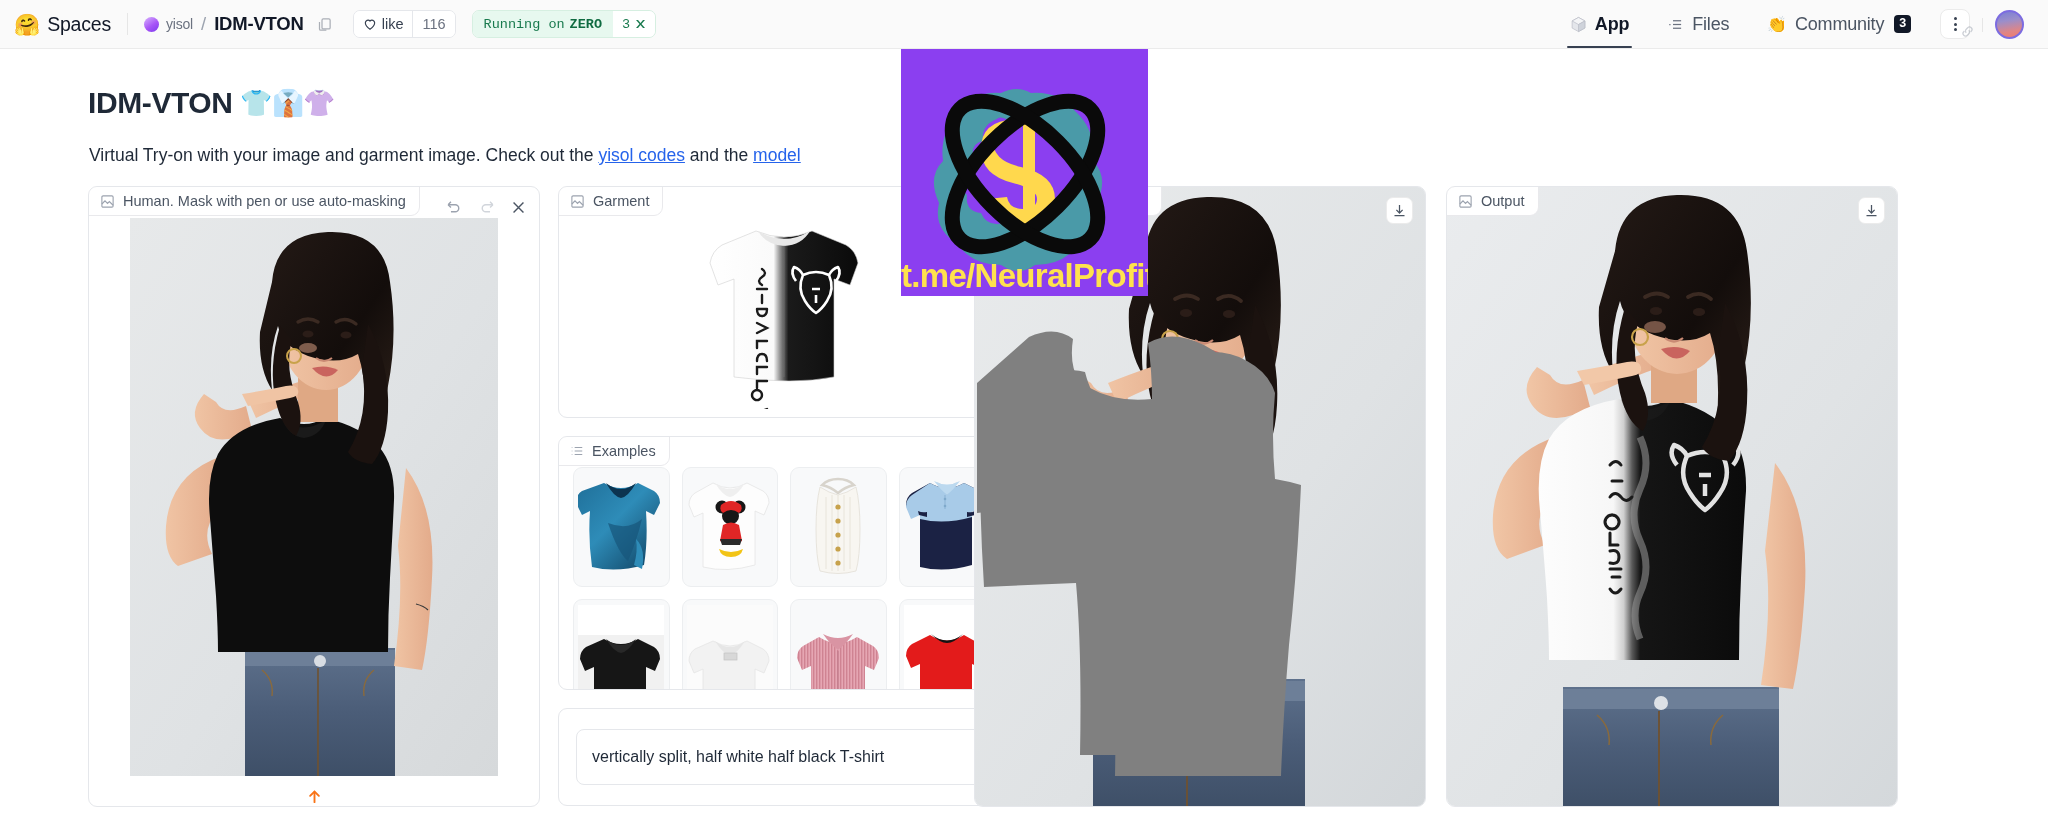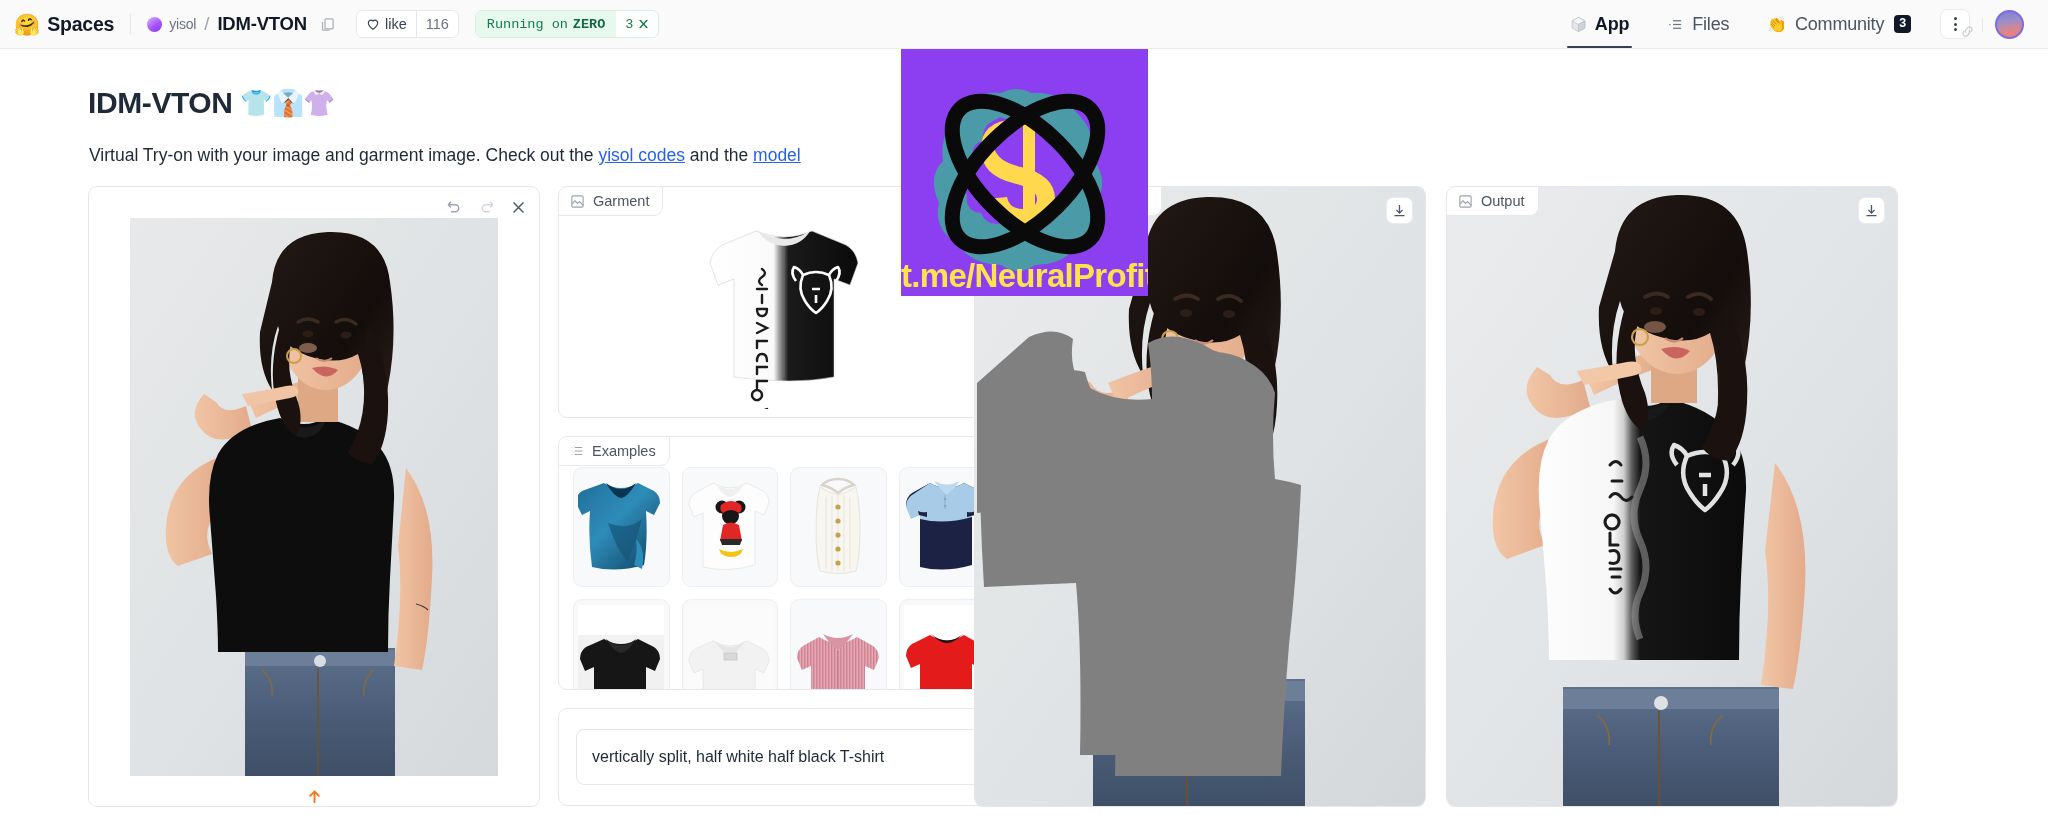--- a/index.html
+++ b/index.html
@@ -17,21 +17,21 @@
     height: 49px;
     background: #fafafa;
     border-bottom: 1px solid #ebebeb;
     display: flex;
     align-items: center;
     padding: 0 24px 0 14px;
   }
   .hf-left { display: flex; align-items: center; gap: 0; }
   .hf-logo-emoji { font-size: 21px; line-height: 1; margin-right: 7px; }
   .hf-spaces {
-    font-size: 19.5px; font-weight: bold; color: #111827;
+    font-size: 19.5px; font-weight: normal; color: #111827;
     letter-spacing: -0.2px;
   }
   .hf-div-vert {
     width: 1px; height: 22px; background: #e6e6e6; margin: 0 16px;
   }
   .hf-repo { display: flex; align-items: center; gap: 7px; }
   .hf-avatar-sm {
     width: 15px; height: 15px; border-radius: 50%;
     background: linear-gradient(145deg,#d8b4fe 0%,#a855f7 55%,#7c3aed 100%);
     flex: none;
@@ -345,20 +345,27 @@
     <span class="emojis">👕👔👚</span>
   </div>
 
   <div class="app-sub">
     <span>Virtual Try-on with your image and garment image. Check out the </span><a href="#">yisol codes</a><span> and the </span><a href="#">model</a>
   </div>
 
   <div class="cols">
 
     <div class="panel" id="panel-human">
+      <div class="plabel">
+        <svg width="15" height="15" viewBox="0 0 24 24" fill="none" stroke="#9ca3af" stroke-width="1.8">
+          <rect x="3" y="3" width="18" height="18" rx="2"></rect>
+            <path d="M3 16l5-5 4 4 3-3 6 6"></path>
+        </svg>
+        <span>Human. Mask with pen or use auto-masking</span>
+      </div>
       <div class="ptools">
         <div class="ptool">
           <svg width="17" height="17" viewBox="0 0 24 24" fill="none" stroke="#9ca3af" stroke-width="2">
             <path d="M3 8h10a5 5 0 1 1 0 10H7"></path>
               <path d="M3 8l4-4M3 8l4 4"></path>
           </svg>
         </div>
         <div class="ptool">
           <svg width="17" height="17" viewBox="0 0 24 24" fill="none" stroke="#d1d5db" stroke-width="2">
             <path d="M21 8H11a5 5 0 1 0 0 10h6"></path>

